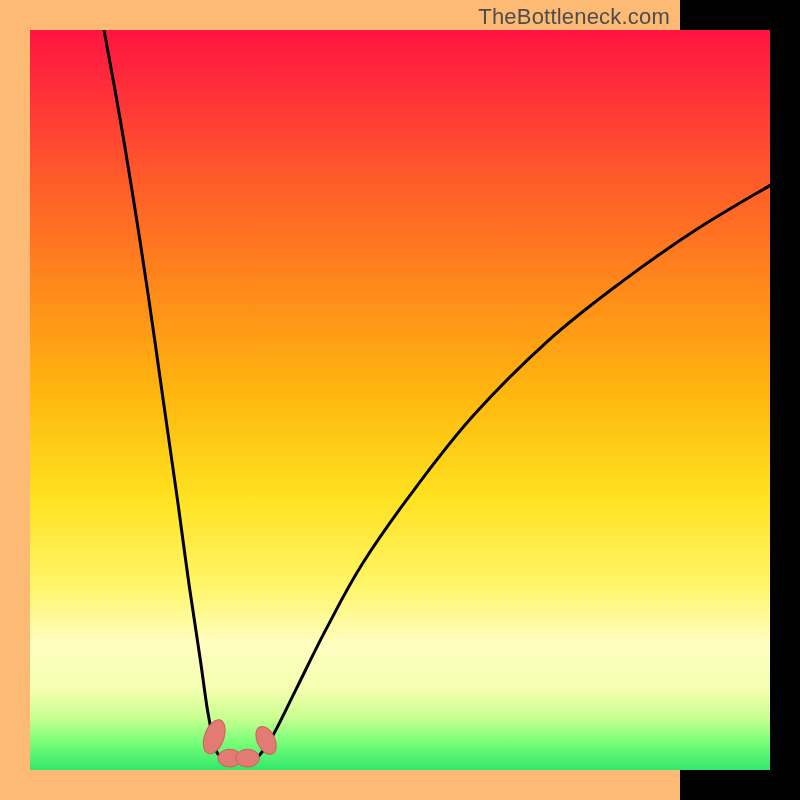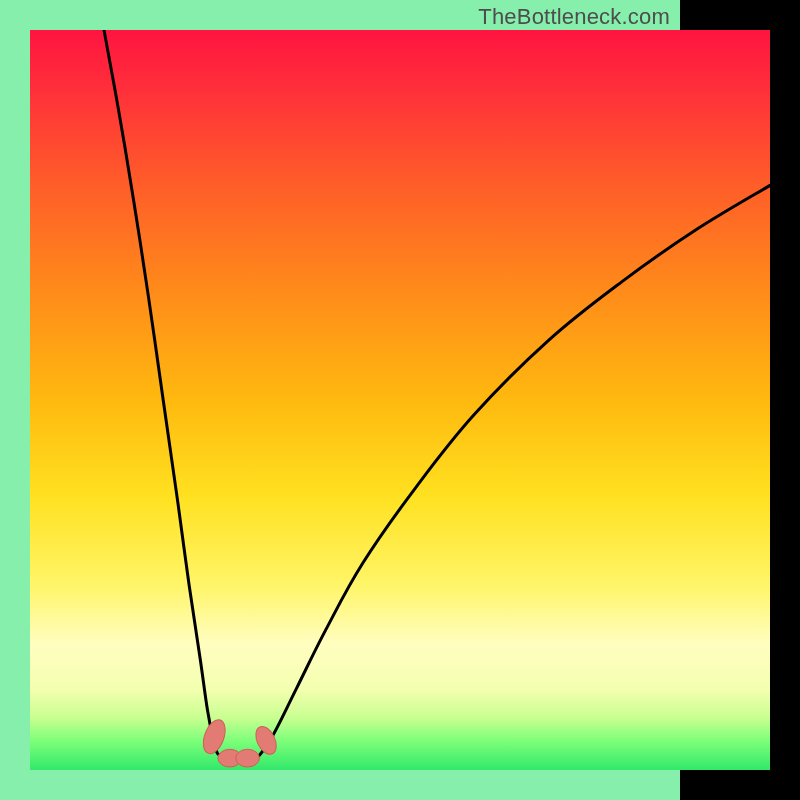--- a/index.html
+++ b/index.html
@@ -10,21 +10,21 @@
     overflow: hidden;
     background: #000;
     font-family: Arial, Helvetica, sans-serif;
   }
   .frame {
     position: absolute;
     left: 0;
     top: 0;
     width: 680px;
     height: 800px;
-    background: #86efac;
+    background: #fdba74;
   }
   .plot {
     position: absolute;
     left: 30px;
     top: 30px;
     width: 740px;
     height: 740px;
     overflow: hidden;
   }
   .gradient {

